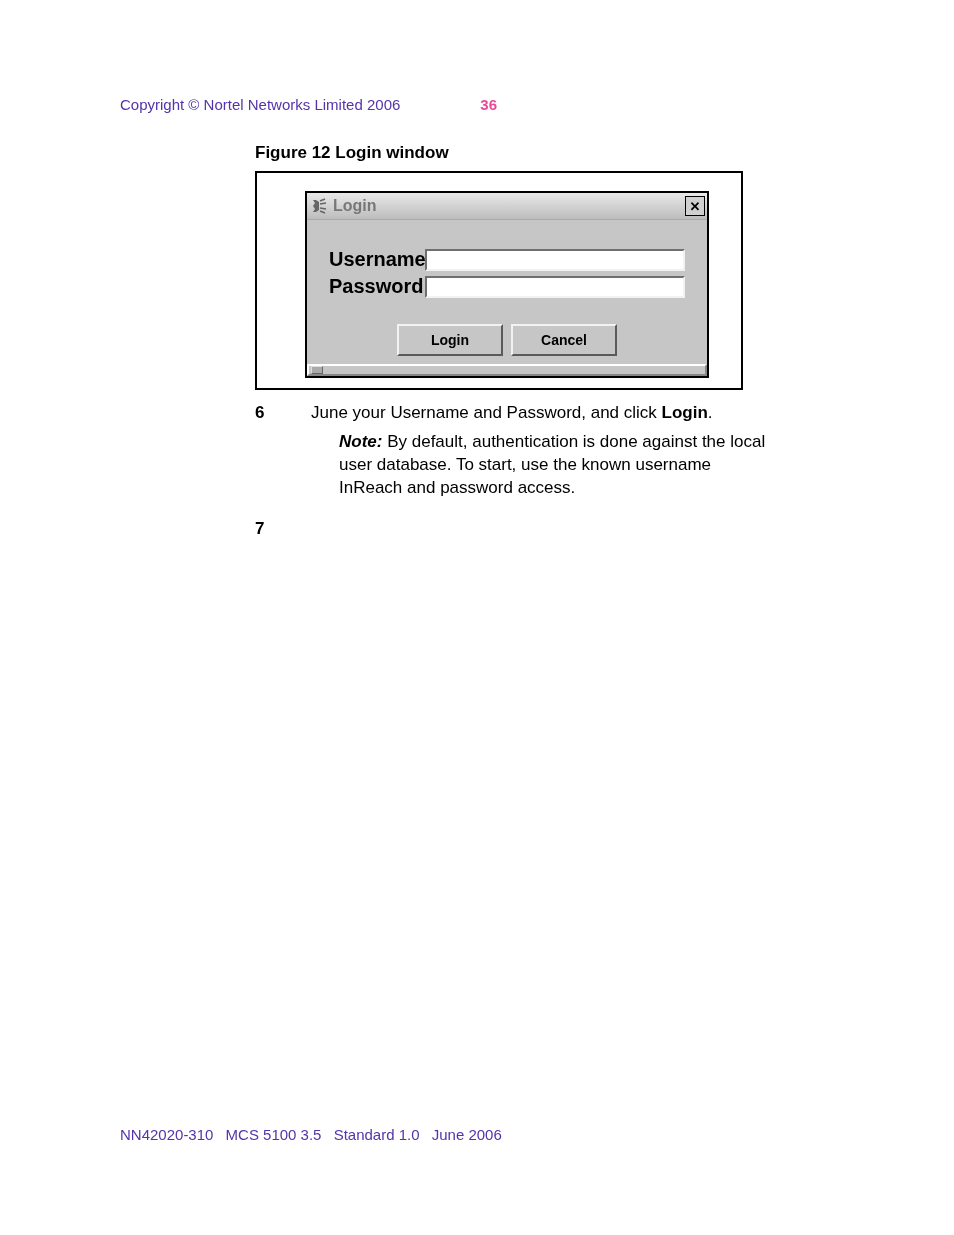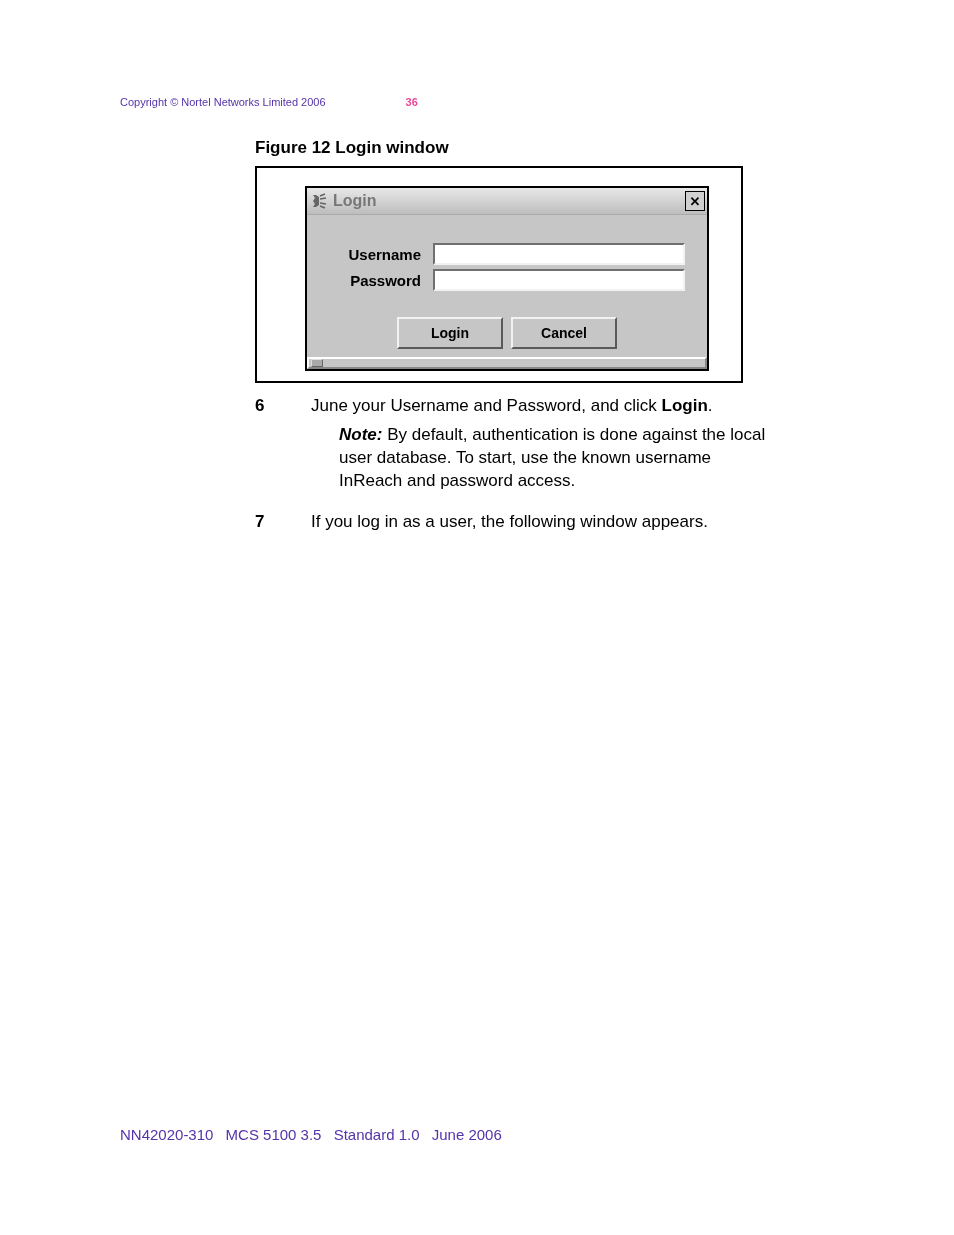--- a/index.html
+++ b/index.html
@@ -10,21 +10,21 @@
     width: 954px;
     height: 1235px;
     position: relative;
   }
   .page {
     padding: 96px 120px 0 120px;
   }
   .header-line {
     display: flex;
     align-items: baseline;
-    font-size: 11px;
+    font-size: 15px;
     margin-bottom: 30px;
   }
   .copyright {
     color: #5533aa;
   }
   .pagenum {
     color: #ec4899;
     font-weight: bold;
     margin-left: 80px;
   }
@@ -88,22 +88,22 @@
   .form-row {
     display: flex;
     align-items: center;
     margin-bottom: 4px;
   }
   .form-label {
     width: 92px;
     text-align: right;
     font-weight: bold;
     font-family: "Bitstream Vera Sans", Verdana, sans-serif;
-    font-size: 15px;
-    padding-right: 12px;
+    font-size: 20px;
+    padding-right: 4px;
   }
   .form-input {
     flex: 1;
     height: 22px;
     background: #fff;
     border-top: 2px solid #6f6f6f;
     border-left: 2px solid #6f6f6f;
     border-right: 2px solid #f2f2f2;
     border-bottom: 2px solid #f2f2f2;
     box-sizing: border-box;
@@ -234,21 +234,20 @@
       <div class="step-num">6</div>
       <div class="step-body">
         <span>June your Username and Password, and click </span><b>Login</b><span>.</span>
         <div class="note-block">
           <span class="note-label">Note:</span><span>  By default, authentication is done against the local user database. To start, use the known username </span><span class="ital">InReach</span><span> and password </span><span class="ital">access</span><span>.</span>
         </div>
       </div>
     </div>
     <div class="step-row">
       <div class="step-num">7</div>
-      <div class="step-body">If you log in as a user, the following window appears.</div>
     </div>
   </div>
 
 </div>
 
 <div class="footer">
   <span>NN42020-310</span>
   <span>MCS 5100 3.5</span>
   <span>Standard  1.0</span>
   <span>June 2006</span>

